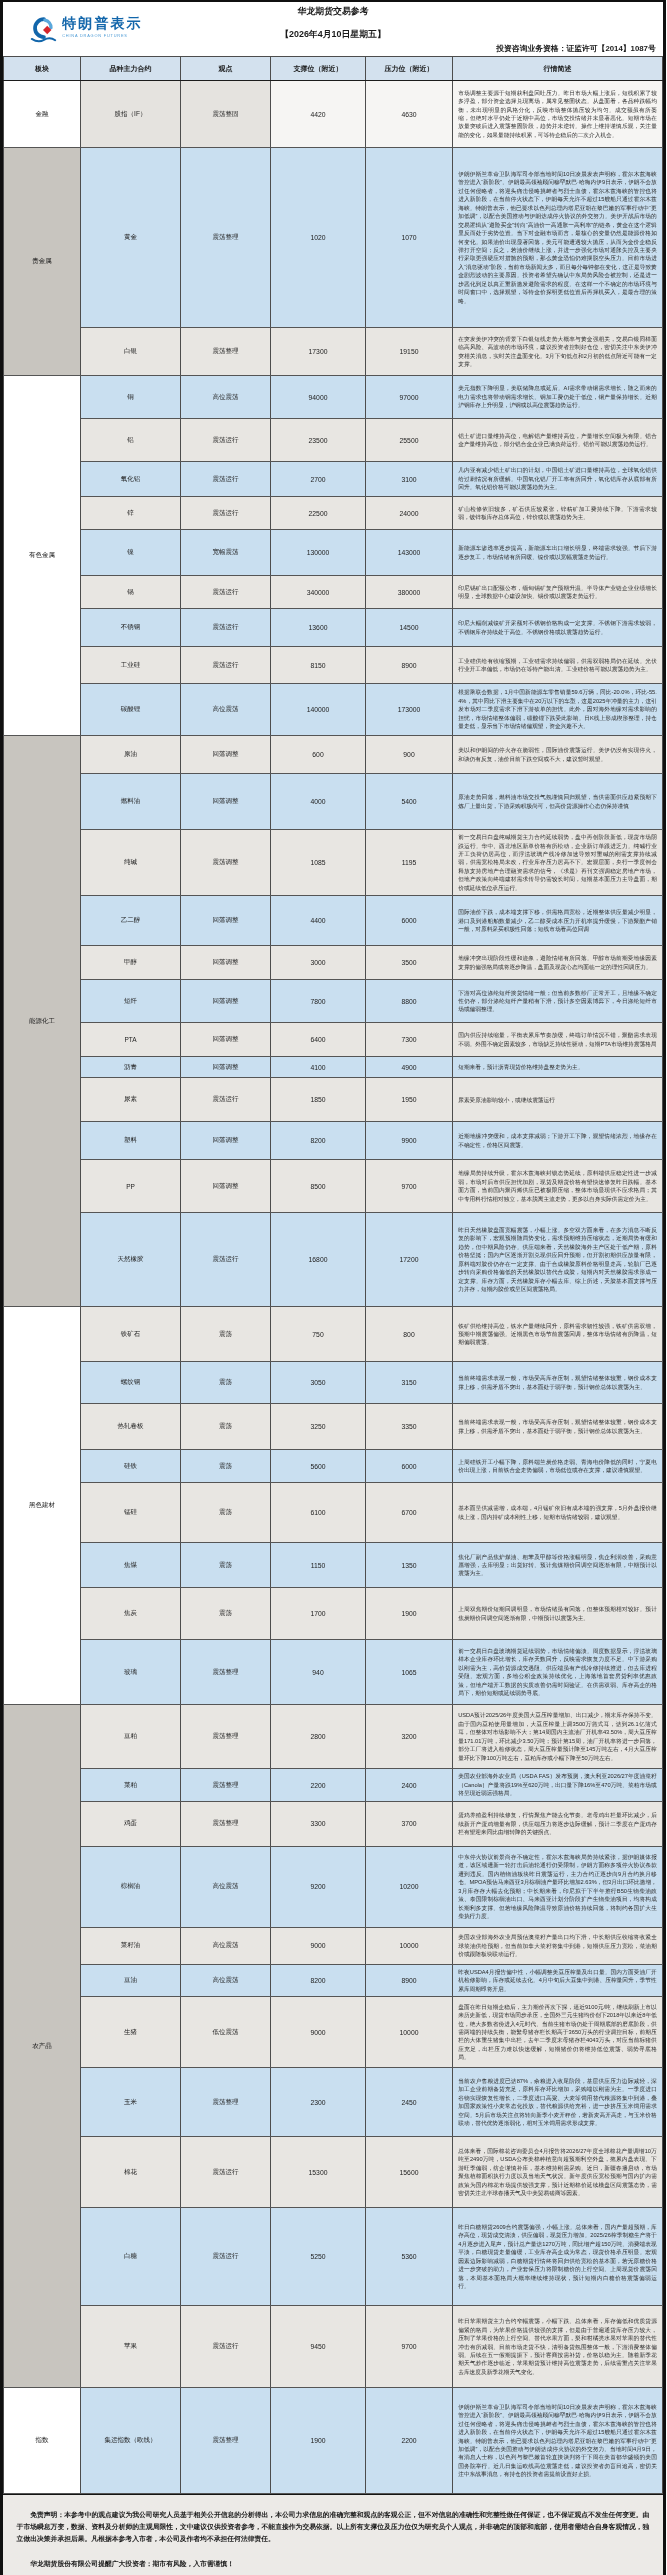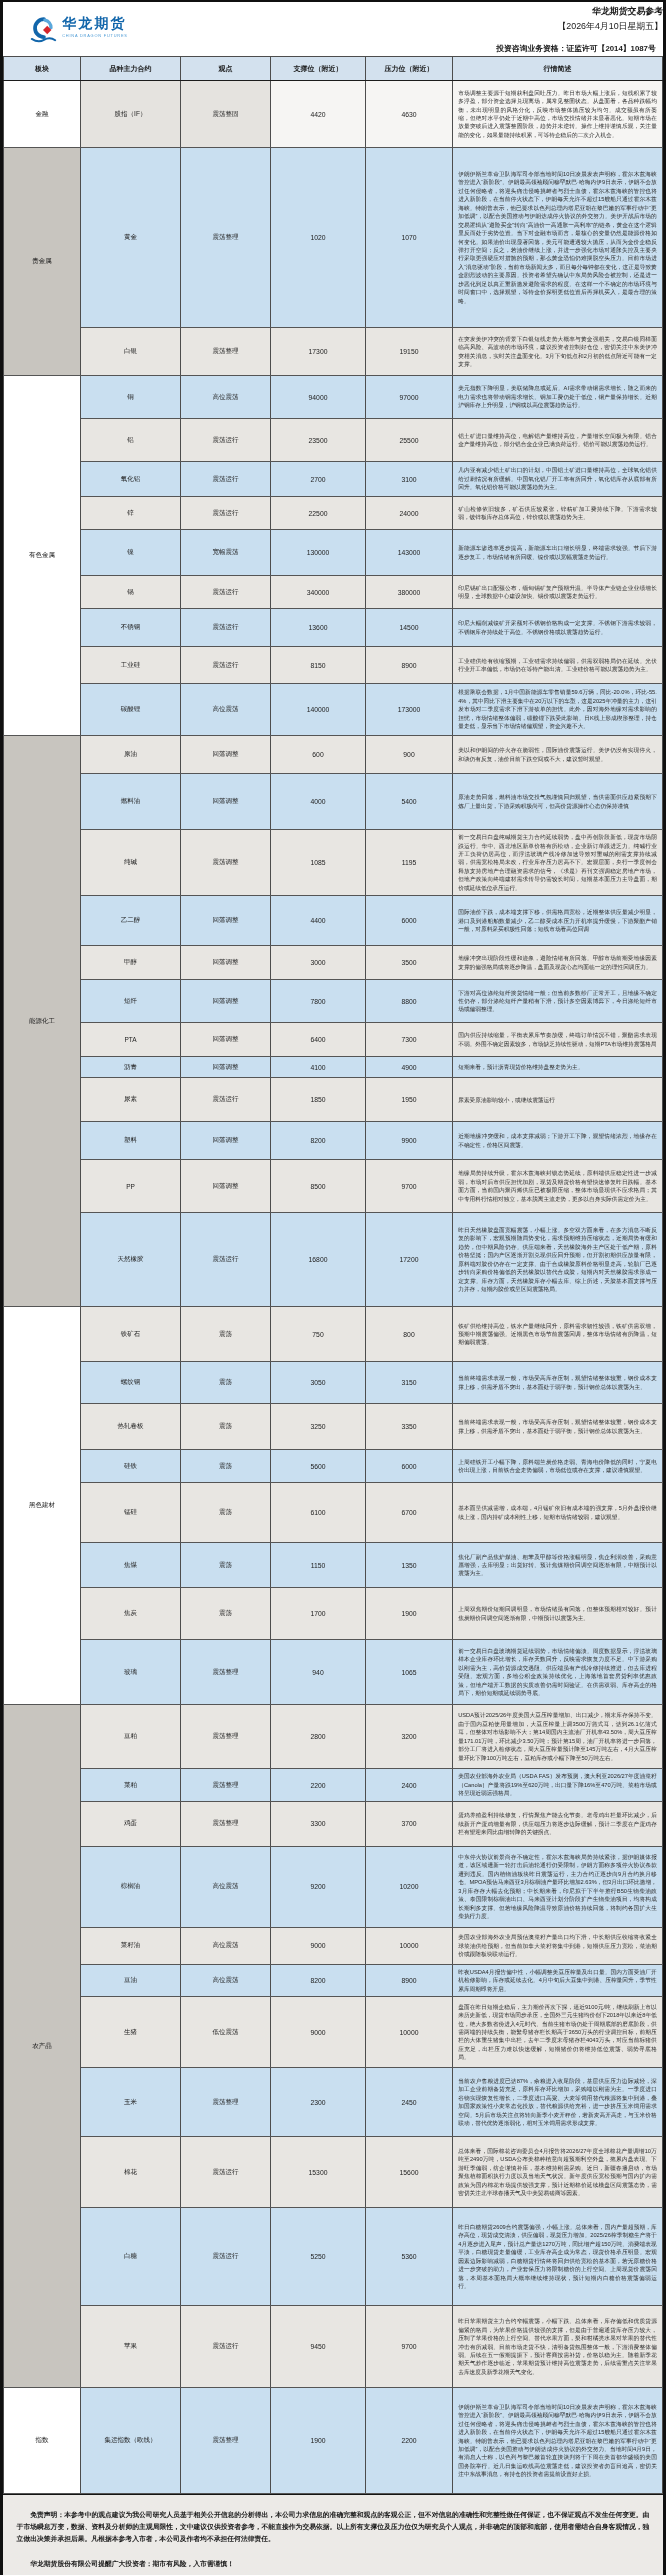--- a/index.html
+++ b/index.html
@@ -4,23 +4,23 @@
 <style>
   html,body{margin:0;padding:0;background:#ffffff;}
   body{font-family:"Liberation Sans","DejaVu Sans",sans-serif;color:#1a1a1a;}
   .page{width:660px;border-left:3.7px solid #101010;border-right:3.7px solid #101010;
         border-top:2.1px solid #101010;border-bottom:4.7px solid #101010;background:#fff;}
   
   .masthead{position:relative;height:54px;background:#fff;}
   .logo{position:absolute;left:25px;top:13.6px;display:flex;align-items:flex-start;gap:4.2px;}
   .logo-cn{font-size:14px;font-weight:bold;color:#1266ab;letter-spacing:2.1px;line-height:1.1;}
   .logo-en{font-size:3.9px;color:#4d9bd5;letter-spacing:0.8px;margin-top:1.6px;}
-  .title-block{text-align:right;padding-top:3.1px;}
+  .title-block{text-align:center;padding-top:3.1px;}
   .title1{font-size:8.9px;font-weight:bold;}
-  .title2{font-size:8.9px;font-weight:normal;margin-top:2px;}
+  .title2{font-size:8.9px;font-weight:bold;margin-top:10px;}
   .license{position:absolute;right:7.3px;bottom:2.1px;font-size:7.8px;font-weight:bold;}
   
   table.ref{border-collapse:collapse;width:660px;table-layout:fixed;border:1px solid #1c1c1c;}
   table.ref th{background:#d3e1ee;font-size:7px;font-weight:bold;height:21px;
       border:0.5px solid #4d4d4d;border-bottom:1.6px solid #1c1c1c;}
   table.ref td{border:0.5px solid #4d4d4d;border-bottom:1px solid #555;vertical-align:middle;}
   td.sector{text-align:center;font-size:6.5px;color:#222;border-right:0.5px solid #4d4d4d;}
   td.sector.white{background:#ffffff;}
   td.sector.gray{background:#c8c5bf;}
   td.variety,td.view{text-align:center;font-size:6.5px;color:#222;}
@@ -47,21 +47,21 @@
     <div class="logo">
       <span>
         <svg width="30" height="28" viewBox="0 0 64 58">
           <path d="M34 6 A 19 19 0 1 0 34 44" fill="none" stroke="#1266ab" stroke-width="8" stroke-linecap="round"></path>
           <path d="M36 8 A 16 16 0 0 1 49 24" fill="none" stroke="#5aa8dc" stroke-width="7" stroke-linecap="round"></path>
           <path d="M41 20 l9 9 -9 9 -9 -9 z" fill="#d6262c"></path>
           <path d="M8 48 q14 9 26 2 q13 -7 24 1" fill="none" stroke="#1266ab" stroke-width="4" stroke-linecap="round"></path>
         </svg>
       </span>
       <div>
-        <div class="logo-cn">华龙期货</div>
+        <div class="logo-cn">特朗普表示</div>
         <div class="logo-en">CHINA DRAGON FUTURES</div>
       </div>
     </div>
     <div class="title-block">
       <div class="title1">华龙期货交易参考</div>
       <div class="title2">【2026年4月10日星期五】</div>
     </div>
     <div class="license">投资咨询业务资格：证监许可【2014】1087号</div>
   </div>
 

